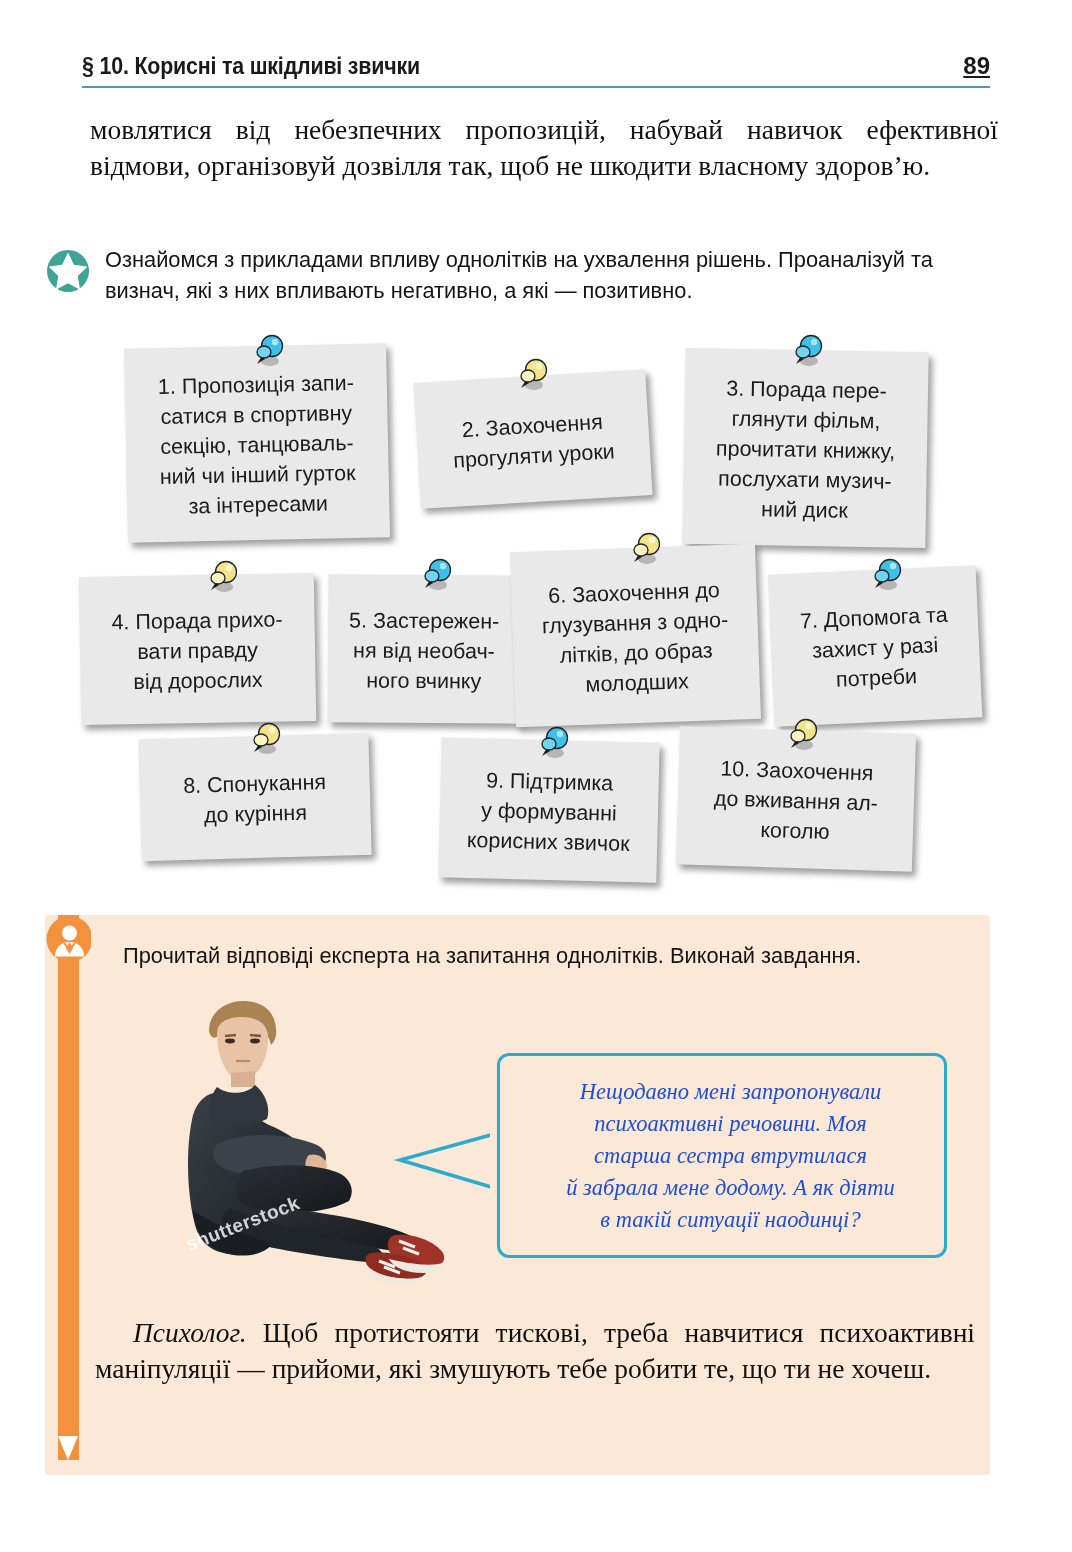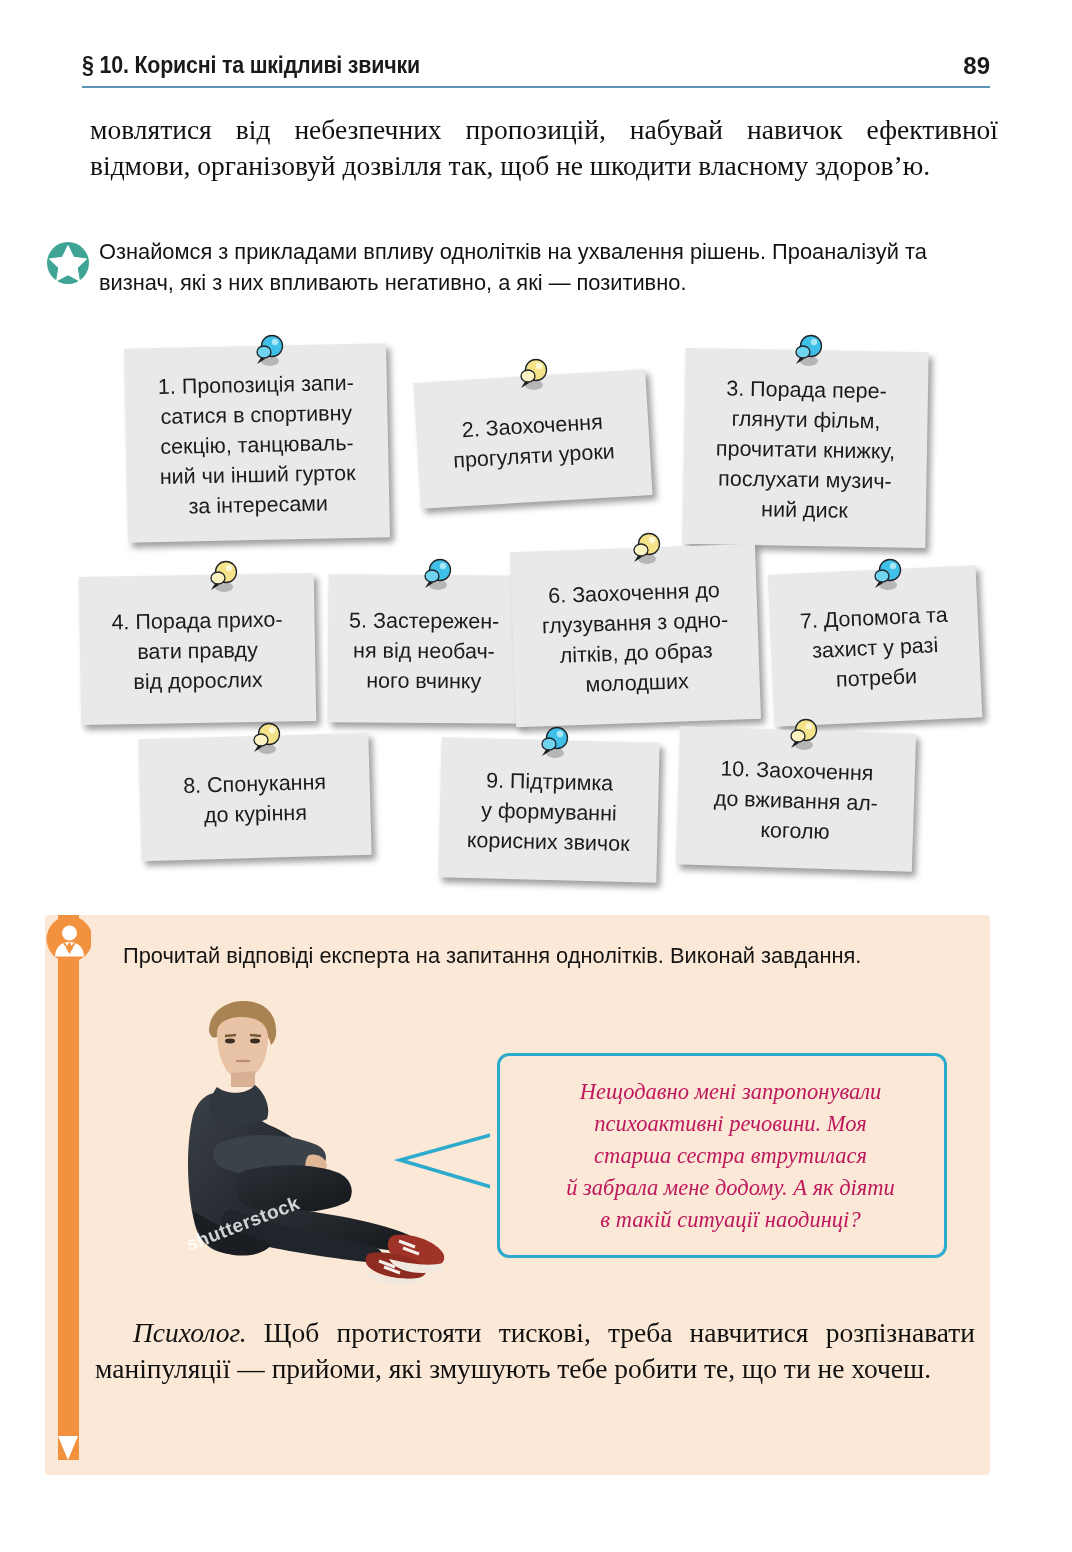--- a/index.html
+++ b/index.html
@@ -13,54 +13,54 @@
     position: relative;
     width: 1072px; height: 1552px;
     overflow: hidden;
     background: #ffffff;
   }
 
   
   .header {
     position: absolute;
     left: 82px; top: 52px; width: 908px;
-    display: flex; align-items: flex-start; justify-content: space-between;
+    display: flex; align-items: center; justify-content: space-between;
     padding-bottom: 6px;
     border-bottom: 2.5px solid #5b93b5;
   }
   .header-title {
     font-family: "Liberation Sans Narrow", "Liberation Sans", sans-serif;
     font-size: 23px; font-weight: bold; color: #1a1a1a;
     letter-spacing: -0.2px;
     transform: scaleX(0.93);
     transform-origin: left bottom;
     white-space: nowrap;
   }
   .header-page {
     font-family: "Liberation Sans", sans-serif;
-    font-size: 24px; font-weight: bold; color: #1a1a1a;
+    font-size: 24px; font-weight: bold; color: #1a1a1a; text-decoration: underline;
   }
 
   
   .body-para {
     position: absolute;
     font-family: "Liberation Serif", serif;
     font-size: 27.5px;
     line-height: 36px;
     color: #111111;
     text-align: justify;
     text-justify: inter-word;
   }
   #intro-para { left: 82px; top: 112px; width: 908px; margin-left: 8px; }
 
   
   .task-row {
     position: absolute;
-    left: 45px; top: 236px; width: 950px;
-    display: flex; align-items: flex-start; gap: 8px;
+    left: 45px; top: 244px; width: 950px;
+    display: flex; align-items: flex-start; gap: 14px;
   }
   .star-badge {
     flex: 0 0 auto;
     width: 46px; height: 46px;
     position: relative; top: 4px;
   }
   .task-text {
     font-family: "Liberation Sans Narrow", "Liberation Sans", sans-serif;
     font-size: 22.5px;
     line-height: 31px;
@@ -158,21 +158,21 @@
     border: 3.5px solid #2cabcf;
     border-radius: 12px;
     background: transparent;
     display: flex; align-items: center; justify-content: center;
   }
   .bubble-text {
     font-family: "Liberation Serif", serif;
     font-style: italic;
     font-size: 22.5px;
     line-height: 32px;
-    color: #be185d;
+    color: #1d4ed8;
     text-align: center;
     white-space: pre-line;
     margin-left: 17px;
   }
   .bubble-tail { position: absolute; left: 345px; top: 212px; width: 120px; height: 70px; }
 
   .expert-answer {
     position: absolute;
     left: 50px; top: 400px; width: 880px;
     font-family: "Liberation Serif", serif;
@@ -456,18 +456,18 @@
 
     <div class="bubble">
       <div class="bubble-text">Нещодавно мені запропонували
 психоактивні речовини. Моя
 старша сестра втрутилася
 й забрала мене додому. А як діяти
 в такій ситуації наодинці?</div>
     </div>
 
     <div class="expert-answer">
-      <i>Психолог.</i><span> Щоб протистояти тискові, треба навчитися розпізнавати маніпуляції — прийоми, які змушують тебе робити те, що ти не хочеш.</span>
+      <i>Психолог.</i><span> Щоб протистояти тискові, треба навчитися психоактивні маніпуляції — прийоми, які змушують тебе робити те, що ти не хочеш.</span>
     </div>
 
   </div>
 
 </div>
 
 </body></html>

